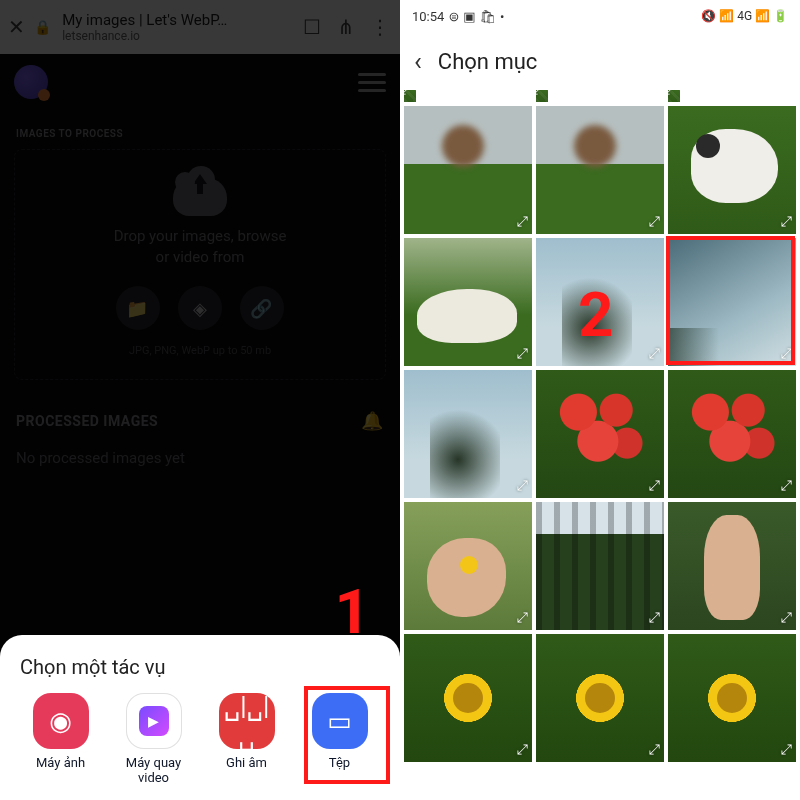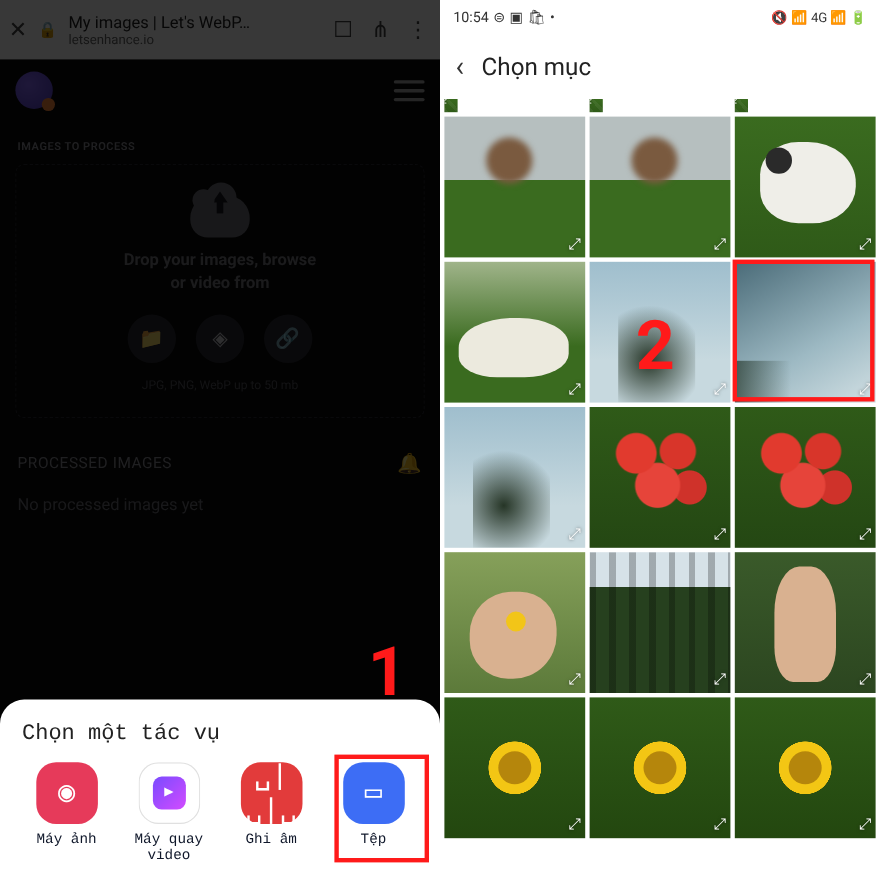--- a/index.html
+++ b/index.html
@@ -79,46 +79,45 @@
   .cloud::after{ width:20px; height:20px; top:-6px; left:2px;}
   .cloud-arrow{
     position:absolute; top:-4px; left:50%; transform:translateX(-50%);
     width:0;height:0;border-left:7px solid transparent;border-right:7px solid transparent;
     border-bottom:10px solid #1a1a20;
   }
   .cloud-stem{
     position:absolute; top:4px; left:50%; transform:translateX(-50%);
     width:6px; height:12px; background:#1a1a20;
   }
-  .drop-text{ font-size:15px; line-height:1.4;font-weight:bold; }
+  .drop-text{ font-size:15px; line-height:1.4; }
   .import-row{ display:flex; justify-content:center; gap:18px; margin-top:18px;}
   .circ-btn{
     width:44px;height:44px;border-radius:50%;
     background:#2b2b33; color:#cfcfd6;
     display:flex;align-items:center;justify-content:center;
     font-size:18px;
   }
   .drop-hint{ font-size:11px; color:#55555c; margin-top:14px;}
 
   .processed-head{
     display:flex; justify-content:space-between; align-items:center;
     padding: 30px 16px 10px;
-    color:#8f8f96; font-size:14px; font-weight:400; letter-spacing:0.5px;
+    color:#8f8f96; font-size:14px; font-weight:700; letter-spacing:0.5px;
   }
   .bell{ font-size:18px; color:#8f8f96;}
   .processed-empty{ color:#6e6e76; font-size:15px; padding:8px 16px;}
 
   
   .sheet{
     position:absolute; left:0; right:0; bottom:0;
     background:#fff;
     border-radius: 22px 22px 0 0;
     padding: 20px 14px 14px;
     z-index:3;
-    font-family:Liberation Mono, monospace;
   }
   .sheet-title{ font-size:20px; color:#222; margin-bottom:14px; padding-left:6px;}
   .sheet-row{ display:flex; }
   .sheet-item{
     width:25%; text-align:center;
     display:flex; flex-direction:column; align-items:center; gap:6px;
   }
   .sheet-icon{
     width:56px; height:56px; border-radius:18px;
     display:flex; align-items:center; justify-content:center;

